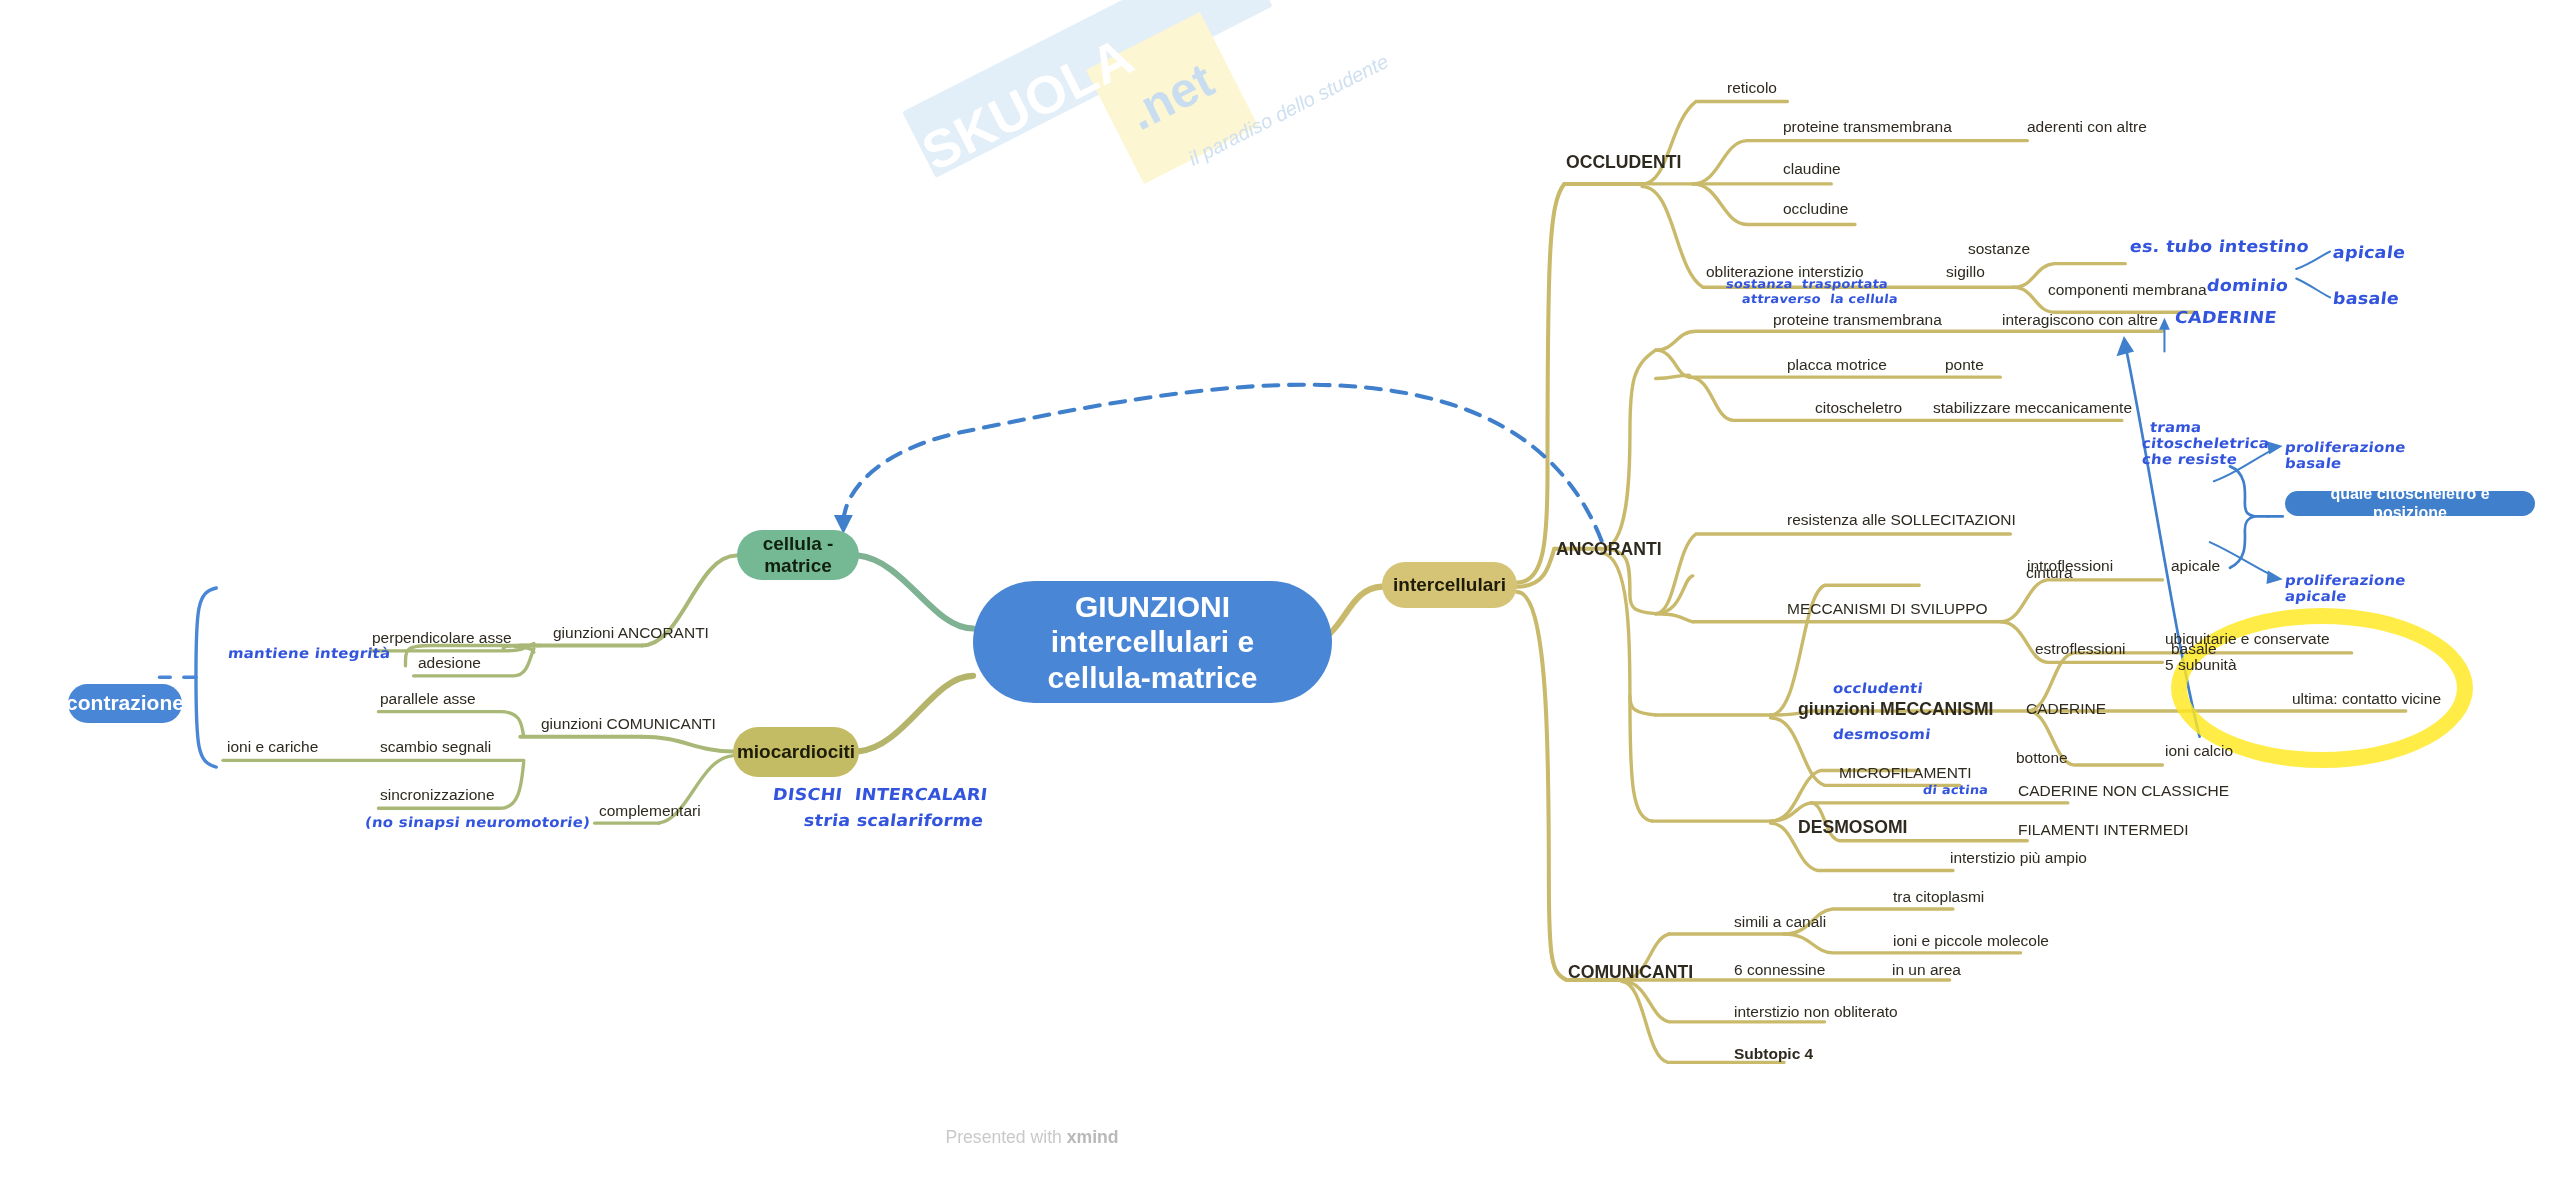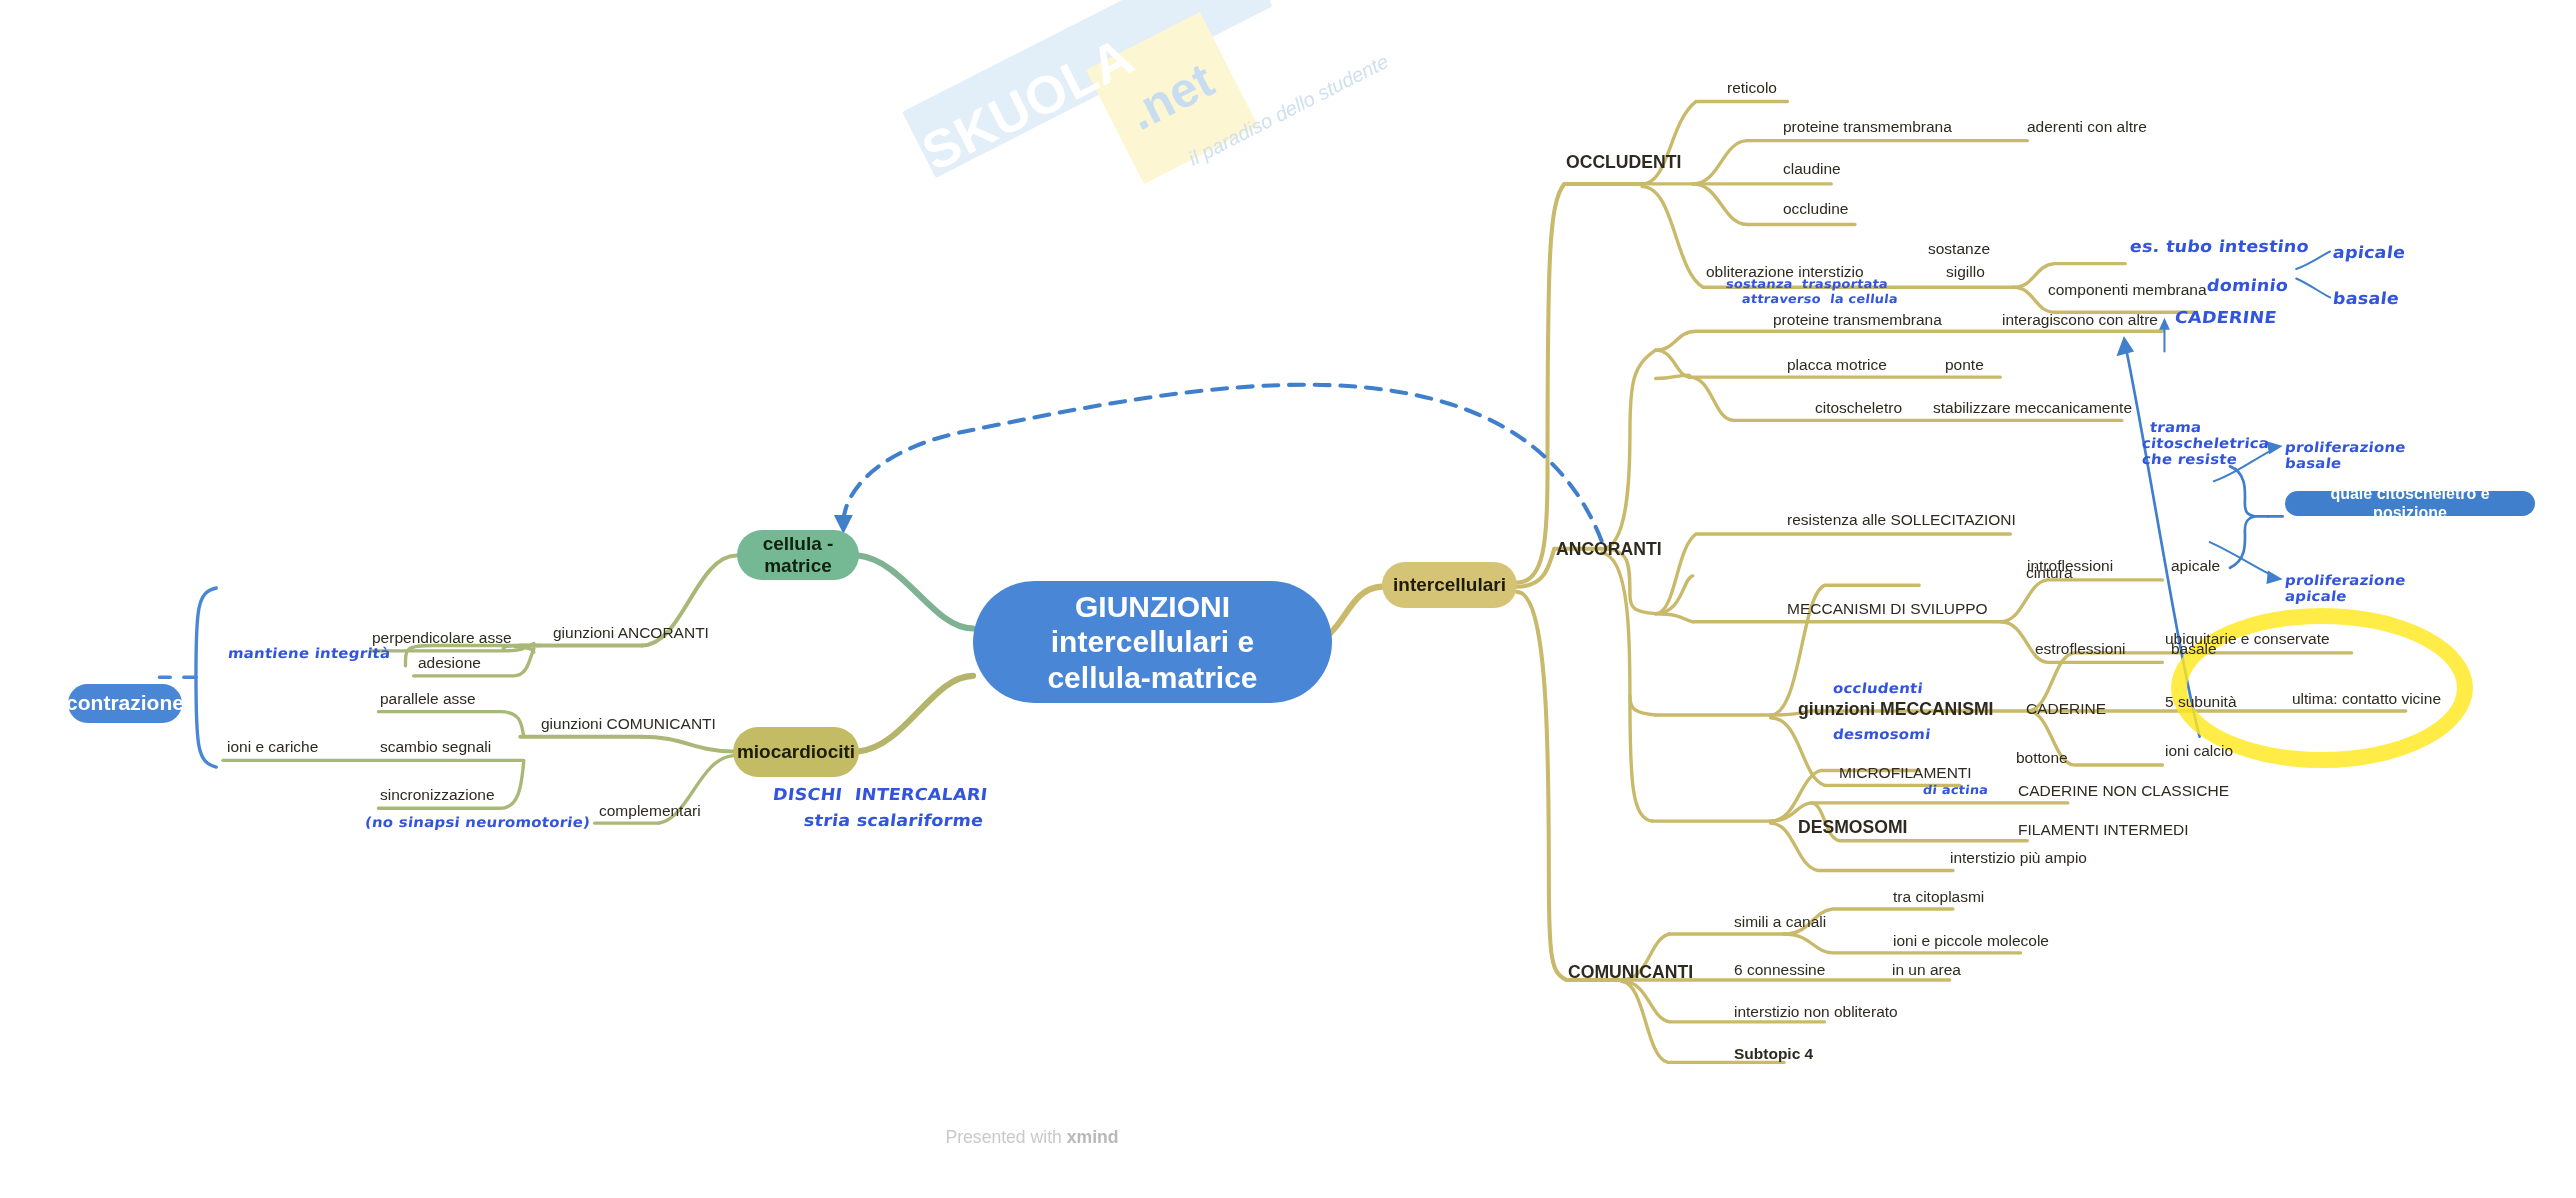--- a/index.html
+++ b/index.html
@@ -234,21 +234,21 @@
   </div>
 
   <div class="lbl b" style="left:1566px;top:154px;">OCCLUDENTI</div>
   <div class="lbl" style="left:1727px;top:80px;">reticolo</div>
   <div class="lbl" style="left:1783px;top:119px;">proteine transmembrana</div>
   <div class="lbl" style="left:2027px;top:119px;">aderenti con altre</div>
   <div class="lbl" style="left:1783px;top:161px;">claudine</div>
   <div class="lbl" style="left:1783px;top:201px;">occludine</div>
   <div class="lbl" style="left:1706px;top:264px;">obliterazione interstizio</div>
   <div class="lbl" style="left:1946px;top:264px;">sigillo</div>
-  <div class="lbl" style="left:1928px;top:241px;">sostanze</div>
+  <div class="lbl" style="left:1968px;top:241px;">sostanze</div>
   <div class="lbl" style="left:2048px;top:282px;">componenti membrana</div>
 
   <div class="hw sm" style="left:1726px;top:277px;">sostanza  trasportata</div>
   <div class="hw sm" style="left:1742px;top:292px;">attraverso  la cellula</div>
   <div class="hw lg" style="left:2130px;top:237px;">es. tubo intestino</div>
   <div class="hw lg" style="left:2207px;top:276px;">dominio</div>
   <div class="hw lg" style="left:2333px;top:243px;">apicale</div>
   <div class="hw lg" style="left:2333px;top:289px;">basale</div>
 
   <div class="lbl b" style="left:1556px;top:541px;">ANCORANTI</div>
@@ -278,21 +278,21 @@
   <div class="hw" style="left:2285px;top:572px;">proliferazione</div>
   <div class="hw" style="left:2285px;top:588px;">apicale</div>
 
   <div class="lbl b" style="left:1798px;top:701px;">giunzioni MECCANISMI</div>
   <div class="hw" style="left:1833px;top:680px;">occludenti</div>
   <div class="hw" style="left:1833px;top:726px;">desmosomi</div>
 
   <div class="lbl" style="left:2026px;top:565px;">cintura</div>
   <div class="lbl" style="left:2026px;top:701px;">CADERINE</div>
   <div class="lbl" style="left:2165px;top:631px;">ubiquitarie e conservate</div>
-  <div class="lbl" style="left:2165px;top:694px;text-align:center;">5 subunità</div>
+  <div class="lbl" style="left:2165px;top:657px;text-align:center;">5 subunità</div>
   <div class="lbl" style="left:2292px;top:691px;">ultima: contatto vicine</div>
   <div class="lbl" style="left:2165px;top:743px;">ioni calcio</div>
   <div class="lbl" style="left:1839px;top:765px;">MICROFILAMENTI</div>
   <div class="hw sm" style="left:1923px;top:783px;">di actina</div>
 
   <div class="lbl b" style="left:1798px;top:819px;">DESMOSOMI</div>
   <div class="lbl" style="left:2016px;top:750px;">bottone</div>
   <div class="lbl" style="left:2018px;top:783px;">CADERINE NON CLASSICHE</div>
   <div class="lbl" style="left:2018px;top:822px;">FILAMENTI INTERMEDI</div>
   <div class="lbl" style="left:1950px;top:850px;">interstizio più ampio</div>

